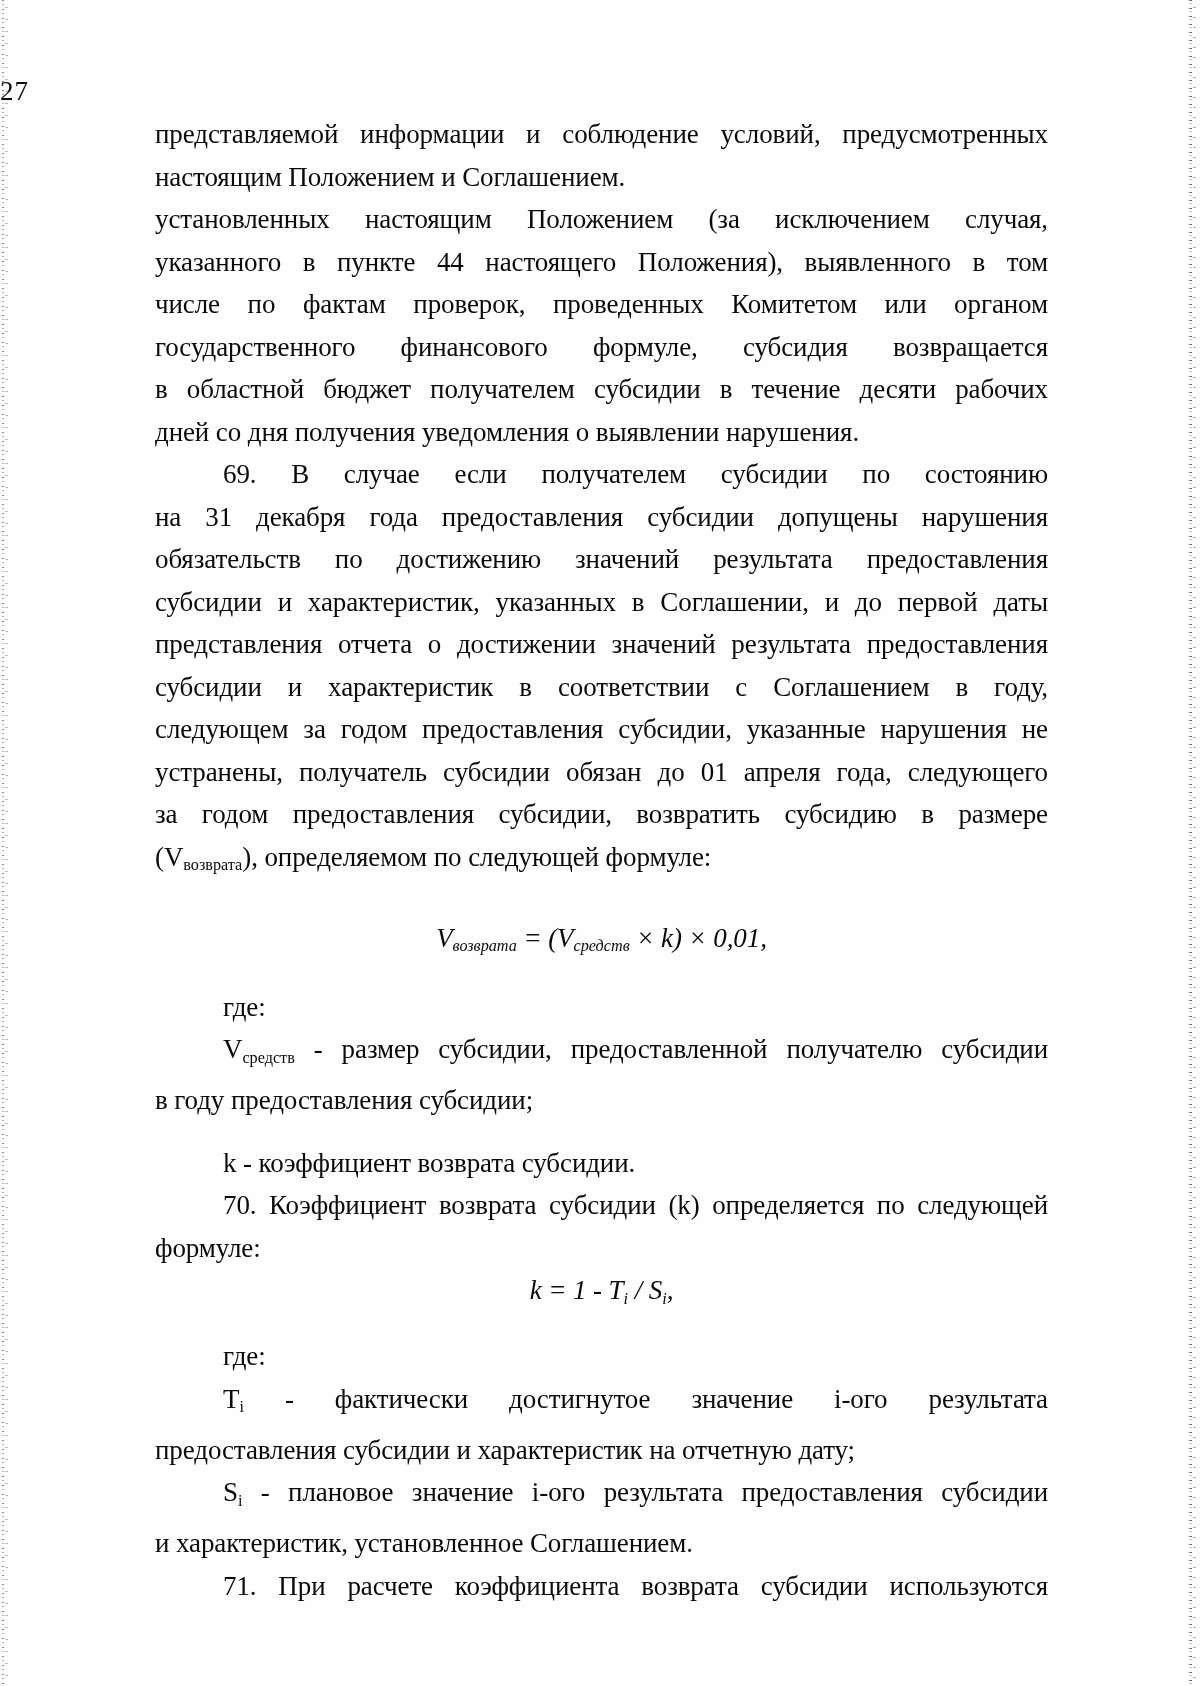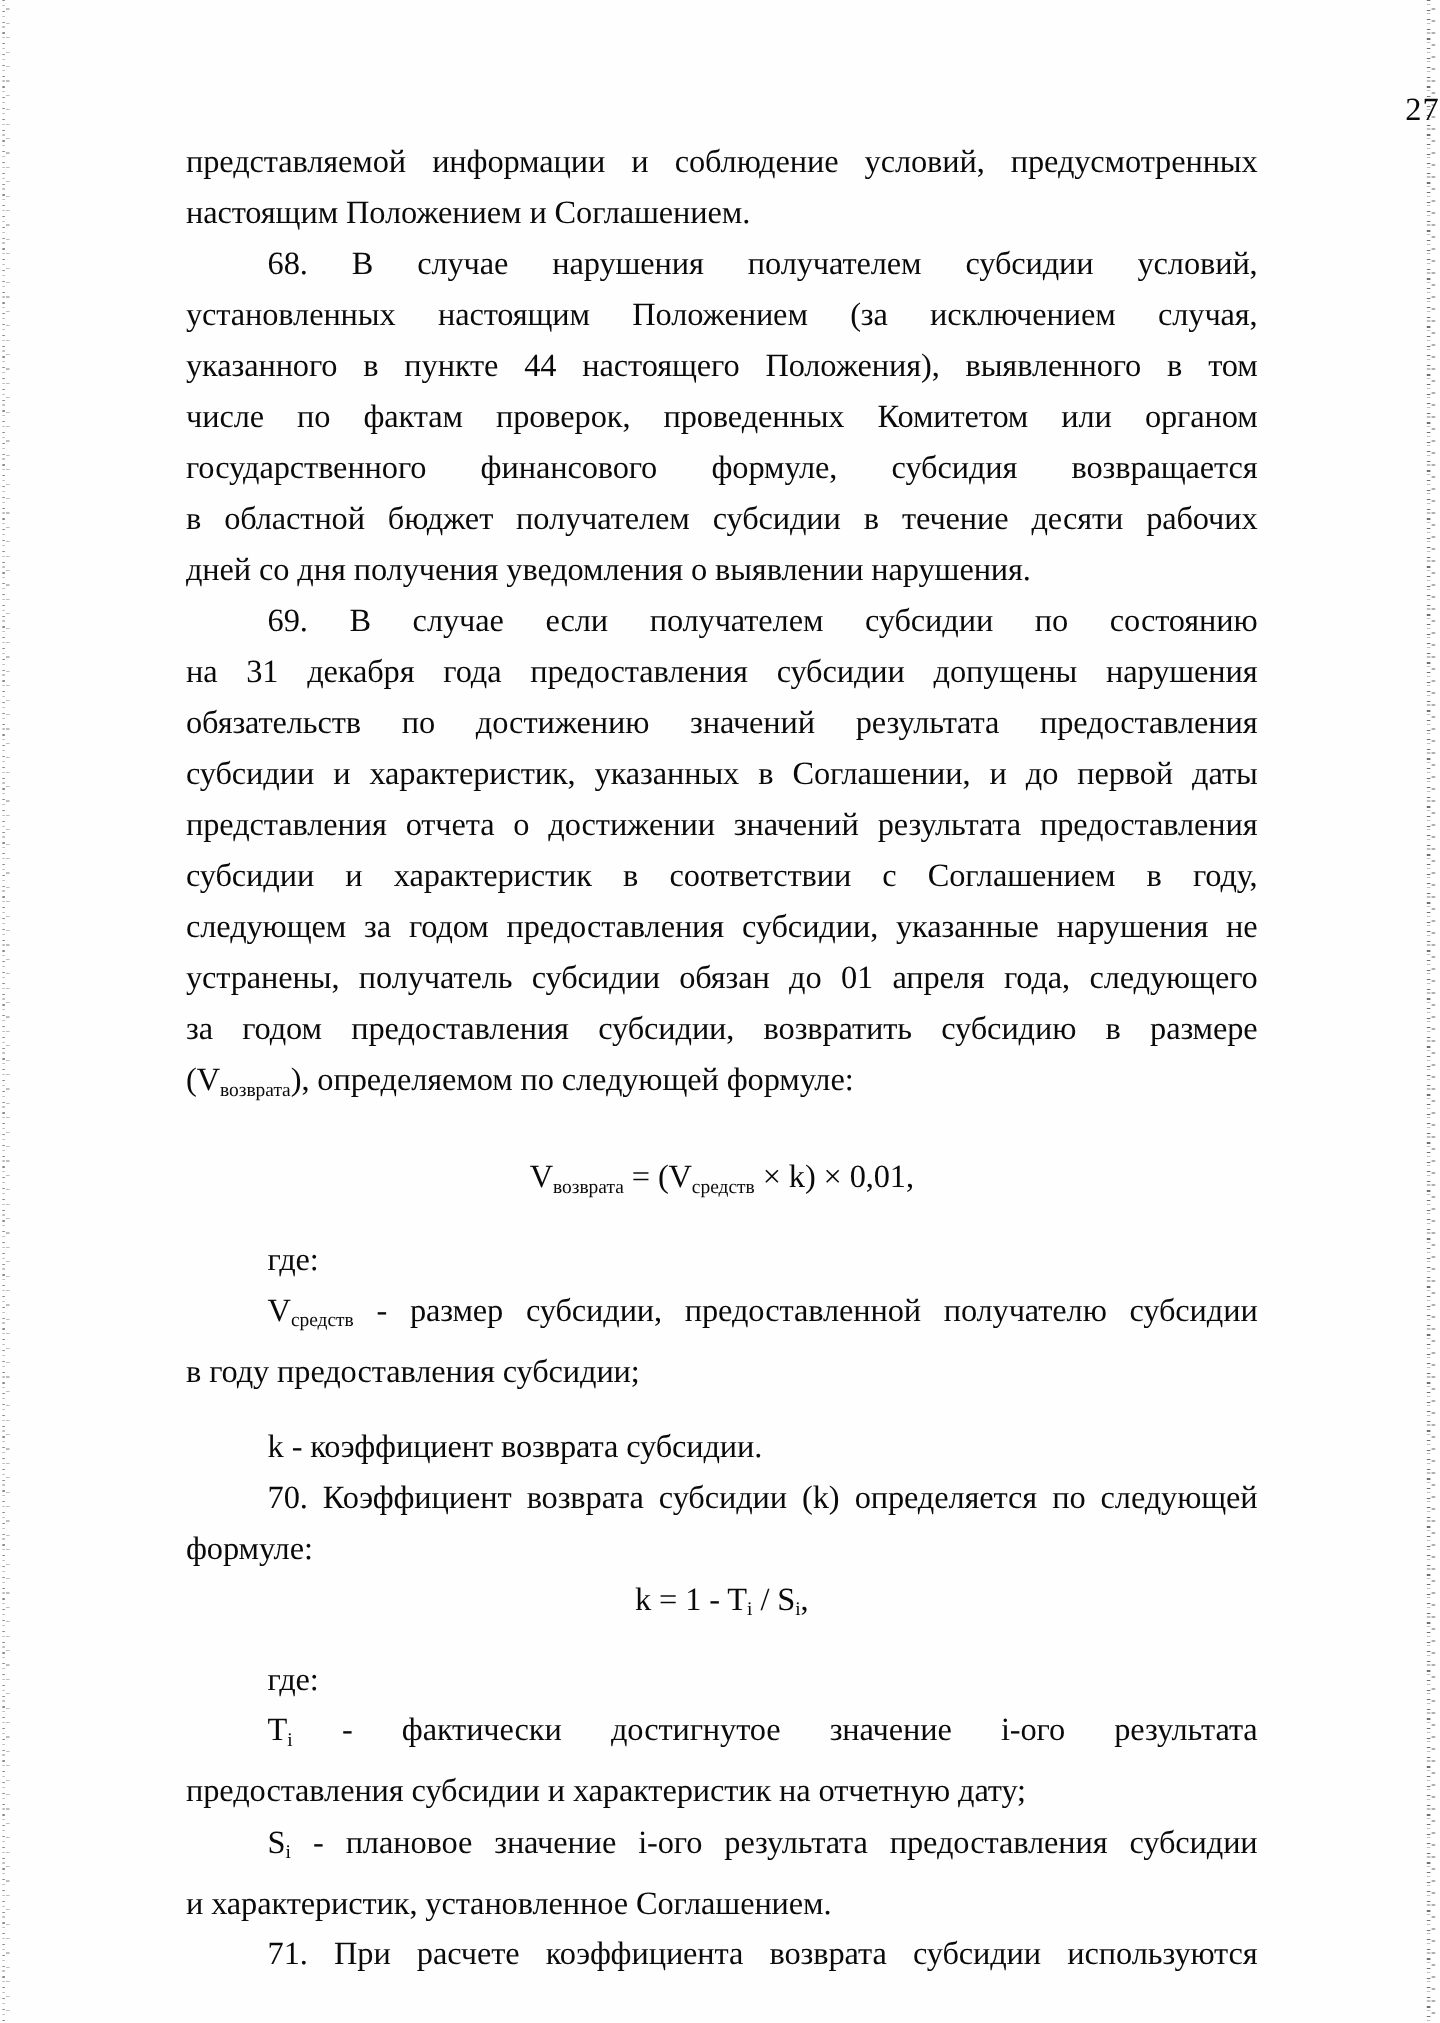--- a/index.html
+++ b/index.html
@@ -24,30 +24,30 @@
     right:3px;width:9px;opacity:.8;
     background-image:
       repeating-linear-gradient(180deg, rgba(35,35,35,.8) 0 1px, transparent 1px 3px, rgba(100,100,100,.5) 3px 4px, transparent 4px 8px),
       repeating-linear-gradient(180deg, transparent 0 4px, rgba(60,60,60,.5) 4px 5px, transparent 5px 10px);
     background-size:3px 100%,3px 100%;
     background-position:1px 0,5px 3px;
     background-repeat:no-repeat;
   }
   .page-number{
     position:absolute;top:76px;left:0;right:0;
-    text-align:right;font-size:27px;letter-spacing:1px;
+    text-align:left;font-size:27px;letter-spacing:1px;
   }
   .body{
     position:absolute;top:113px;left:155px;width:893px;
     font-size:27px;line-height:42.5px;letter-spacing:-0.1px;
   }
   .ln{min-height:42.5px;}
   .just{text-align:justify;text-align-last:justify;}
   .ind{text-indent:68px;}
-  .center{text-align:center;text-align-last:center;}
+  .center{text-align:center;text-align-last:center;font-style:italic;}
   .f1{margin-top:30px;}
   .gde1{margin-top:18px;}
   .k-line{margin-top:20px;}
   .gde2{margin-top:15px;}
   .sub{font-size:0.6em;vertical-align:-0.28em;letter-spacing:0;margin-top:24px;}
   .footer{
     position:absolute;top:1708px;left:171px;
     font-size:26px;letter-spacing:0.2px;
   }
 </style>
@@ -56,21 +56,20 @@
 
 <div class="page">
   <div class="edge edge-left"></div>
   <div class="edge edge-right"></div>
 
   <div class="page-number">27</div>
 
   <div class="body">
     <div class="ln just">представляемой информации и соблюдение условий, предусмотренных</div>
     <div class="ln">настоящим Положением и Соглашением.</div>
-    <div class="ln just ind">68. В случае нарушения получателем субсидии условий,</div>
     <div class="ln just">установленных настоящим Положением (за исключением случая,</div>
     <div class="ln just">указанного в пункте 44 настоящего Положения), выявленного в том</div>
     <div class="ln just">числе по фактам проверок, проведенных Комитетом или органом</div>
     <div class="ln just">государственного финансового формуле, субсидия возвращается</div>
     <div class="ln just">в областной бюджет получателем субсидии в течение десяти рабочих</div>
     <div class="ln">дней со дня получения уведомления о выявлении нарушения.</div>
     <div class="ln just ind">69. В случае если получателем субсидии по состоянию</div>
     <div class="ln just">на 31 декабря года предоставления субсидии допущены нарушения</div>
     <div class="ln just">обязательств по достижению значений результата предоставления</div>
     <div class="ln just">субсидии и характеристик, указанных в Соглашении, и до первой даты</div>

